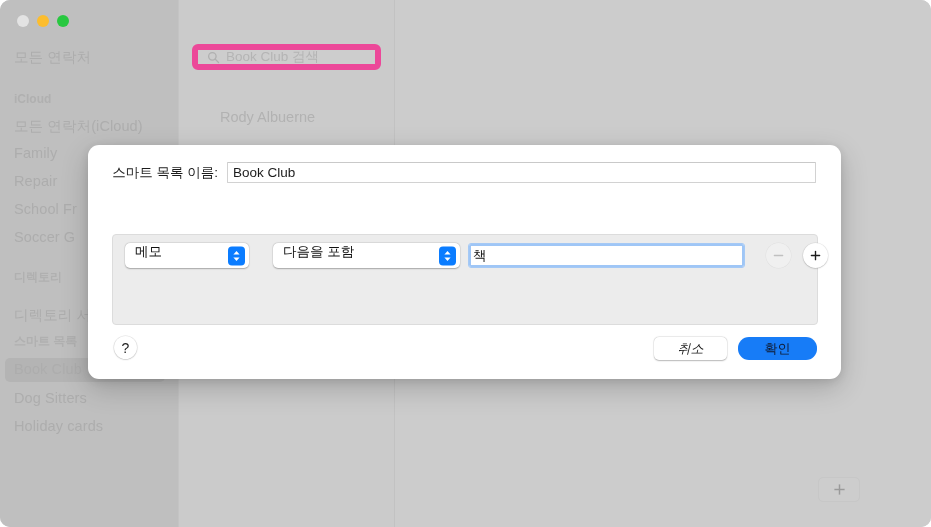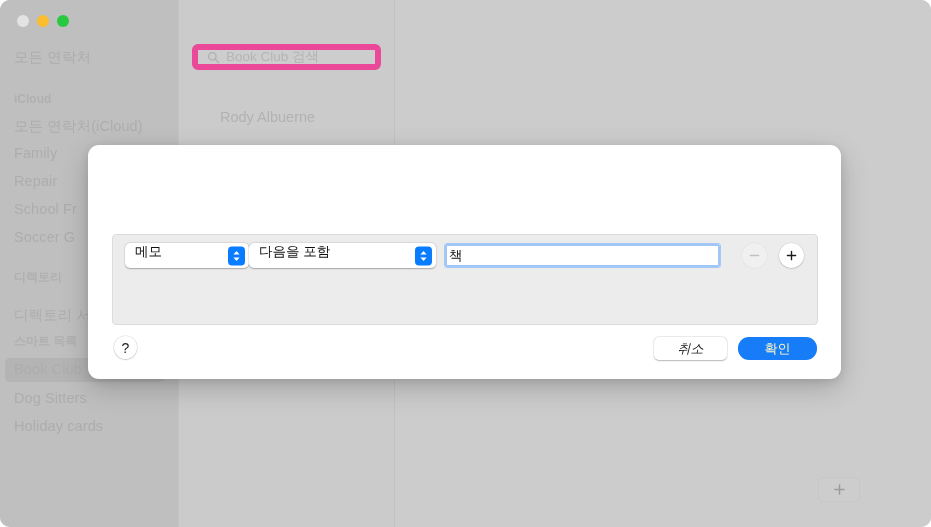--- a/index.html
+++ b/index.html
@@ -215,21 +215,21 @@
     border-radius: 5px;
     box-shadow: 0 0.5px 1.5px rgba(0,0,0,0.28), 0 0 0 0.5px rgba(0,0,0,0.06);
     display: flex;
     align-items: flex-start;
     padding-left: 10px;
     font-size: 13.5px;
     color: #111;
     white-space: nowrap;
   }
   #popup-field { width: 124px; }
-  #popup-operator { width: 187px; margin-left: 0; }
+  #popup-operator { width: 187px; margin-left: 24px; }
 
   .popup-chevrons {
     position: absolute;
     right: 4px; top: 50%;
     transform: translateY(-50%);
     width: 17px; height: 19px;
     border-radius: 4px;
     background: #0a7cff;
     display: flex;
     align-items: center;
@@ -296,21 +296,21 @@
   #confirm-button {
     position: absolute;
     right: 24px; top: 192px;
     width: 79px; height: 23px;
     border-radius: 11px;
     background: #177cf7;
     display: flex;
     align-items: center;
     justify-content: center;
     font-size: 13px;
-    color: #fef9c3;
+    color: #0f172a;
   }
 </style>
 </head>
 <body>
 
 <div id="app-window">
 
   <div id="sidebar">
 
     <div class="traffic-lights">
@@ -362,20 +362,24 @@
         <line x1="7" y1="1.5" x2="7" y2="12.5" stroke="#9a9a9a" stroke-width="1.6"></line>
         <line x1="1.5" y1="7" x2="12.5" y2="7" stroke="#9a9a9a" stroke-width="1.6"></line>
       </svg>
     </div>
   </div>
 
 </div>
 
 <div id="modal-sheet">
 
+  <div id="name-row">
+    <div id="name-label">스마트 목록 이름:</div>
+    <input id="name-input" type="text" value="Book Club" style="">
+  </div>
 
 
   <div id="conditions-panel">
 
     <div class="cond-row">
 
       <div class="popup" id="popup-field">
         <span>메모</span>
         <span class="popup-chevrons">
           <svg width="9" height="13" viewBox="0 0 9 13">

